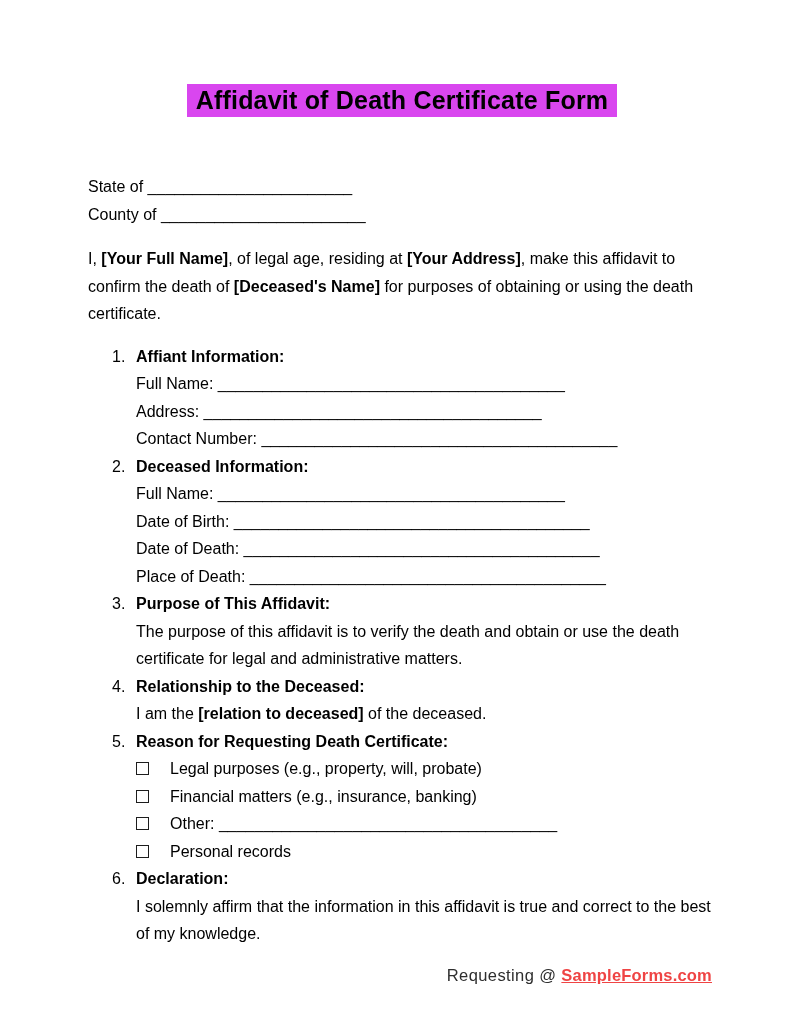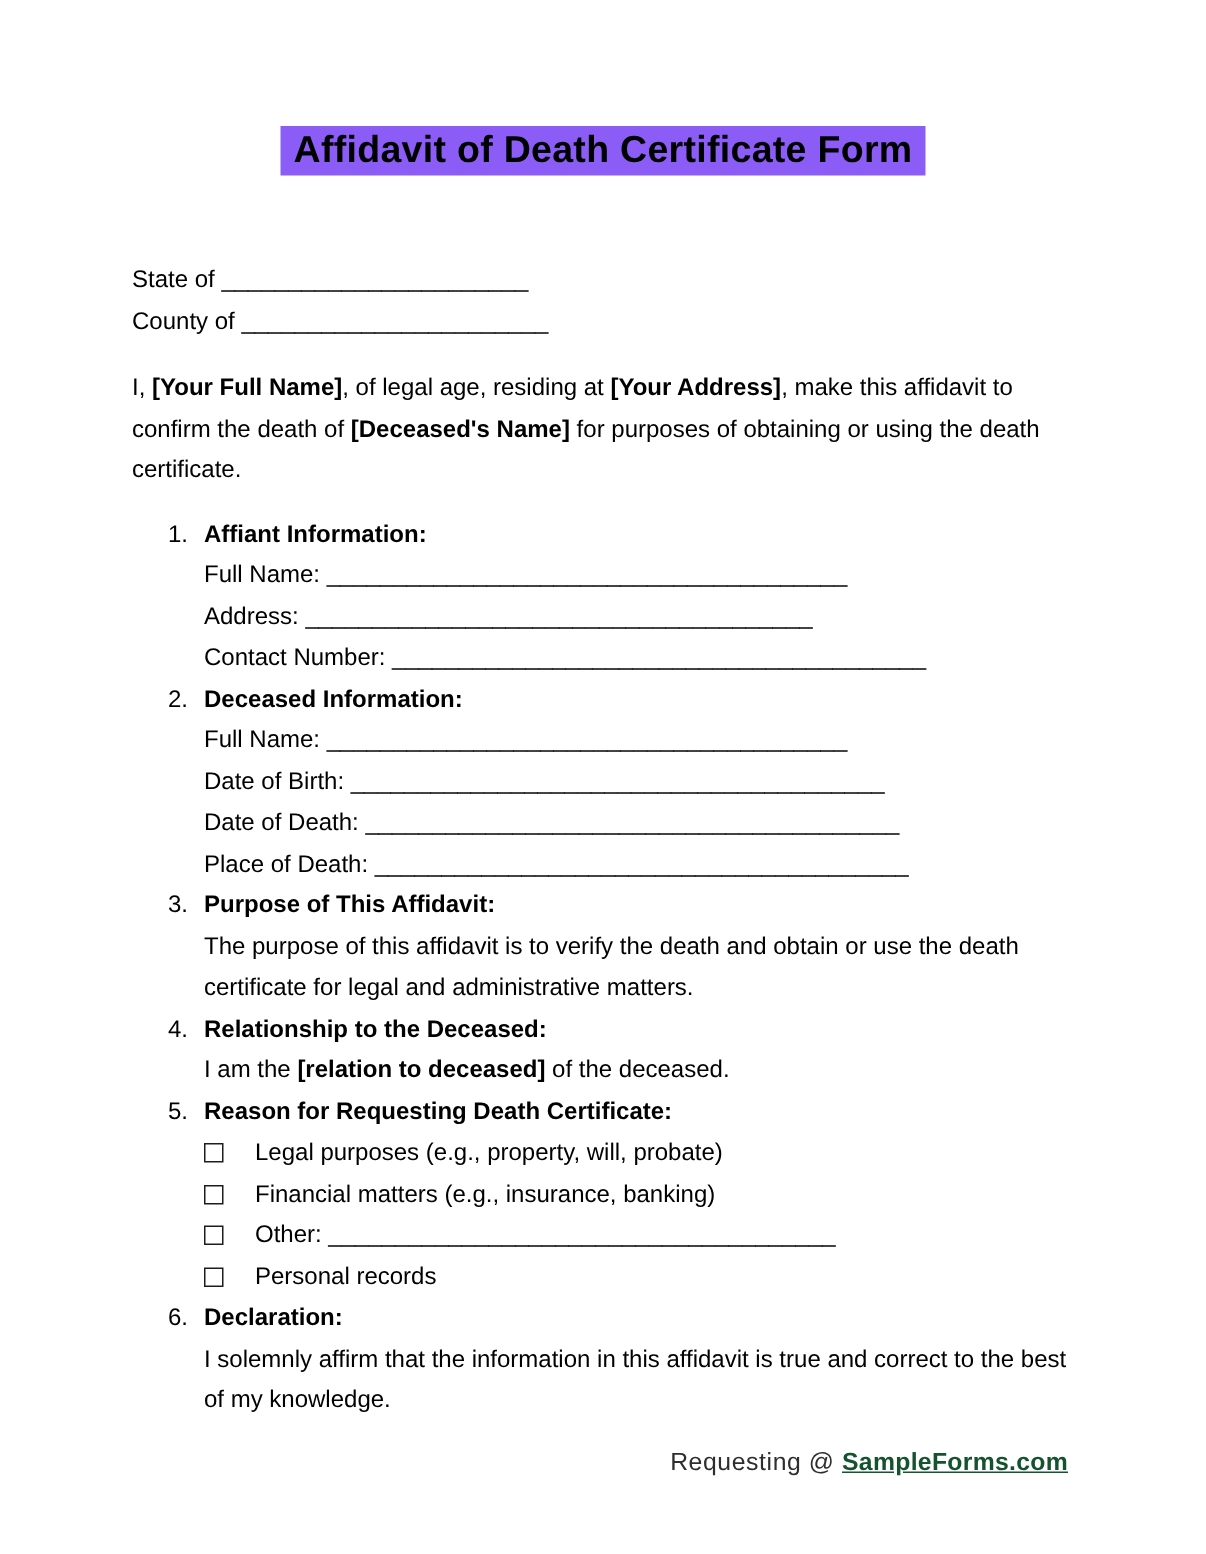--- a/index.html
+++ b/index.html
@@ -16,21 +16,21 @@
   .page {
     padding: 84px 88px 0 88px;
     width: 804px;
   }
   .title-wrap {
     text-align: center;
     margin-bottom: 56px;
   }
   .title {
     display: inline-block;
-    background: #8b5cf6;
+    background: #d946ef;
     font-size: 25px;
     font-weight: bold;
     line-height: 33px;
     padding: 0 9px;
     letter-spacing: 0.2px;
   }
   .field-line {
     line-height: 27.5px;
   }
   .field-label { font-weight: normal; margin-top: 28px; }
@@ -75,21 +75,21 @@
   .footer {
     margin-top: 15px;
     text-align: right;
     padding-right: 4px;
     font-size: 16.5px;
     color: #2e2e2e;
     letter-spacing: 0.4px;
     line-height: 24px;
   }
   .footer-link {
-    color: #14532d;
+    color: #ef4444;
     font-weight: bold;
     text-decoration: underline;
     cursor: pointer;
     letter-spacing: 0.2px;
   }
   b.ph { font-weight: bold; }
 </style>
 </head>
 <body>
 

